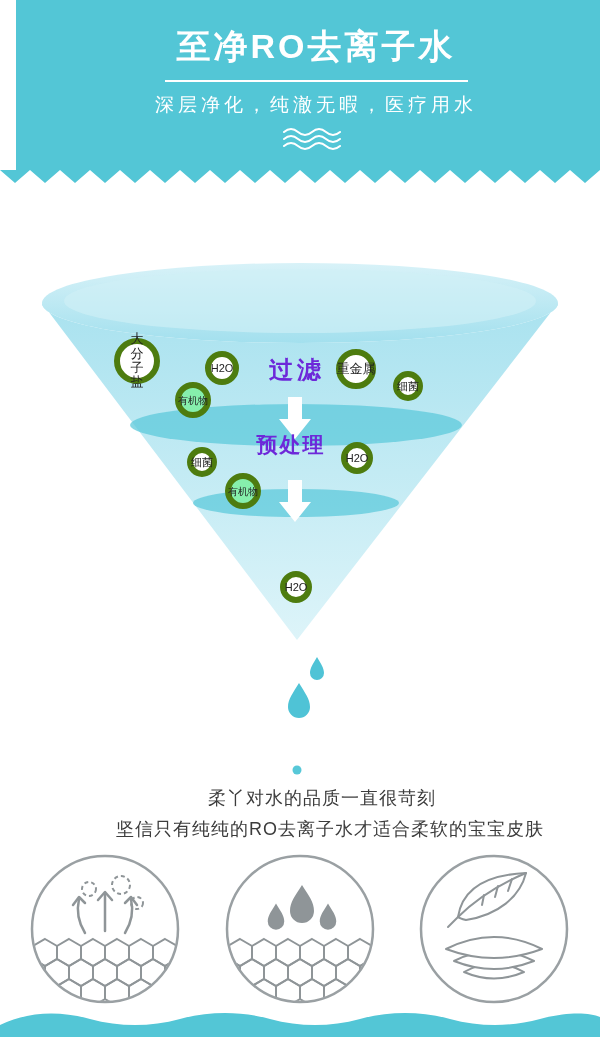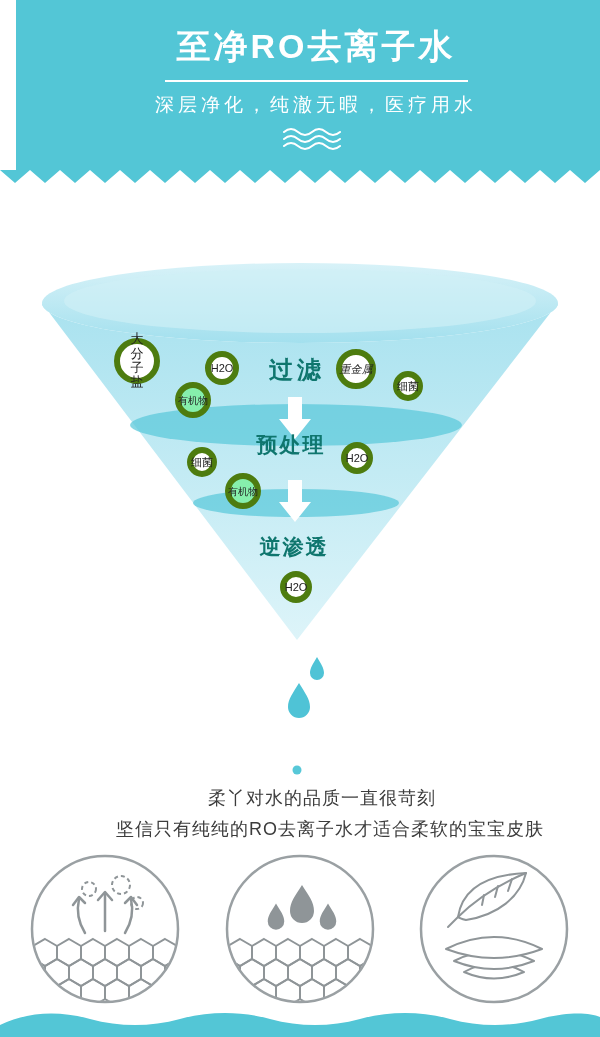--- a/index.html
+++ b/index.html
@@ -31,21 +31,21 @@
   .funnel-svg { position:absolute; top:0; left:0; }
   .bubble {
     position:absolute; background:#fff; border:6px solid #4d7c0f;
     border-radius:50%; display:flex; align-items:center; justify-content:center;
     text-align:center; color:#222; line-height:1.1; white-space:normal;
   }
   .bubble.nowrap { white-space:nowrap; }
   .bubble.tint { background:#86efac; }
   .stage-label {
     position:absolute; width:140px; text-align:center;
-    color:#0f766e; font-weight:700;
+    color:#6d28d9; font-weight:700;
   }
   
   .caption { position:absolute; width:100%; text-align:center; color:#3c3c3c; font-size:18px; letter-spacing:1px;padding-left:44px; }
   
   .feature { position:absolute; width:152px; height:152px; }
   
   .wave-bottom { position:absolute; left:0; bottom:0; display:block; }
 </style>
 </head>
 <body>
@@ -97,25 +97,24 @@
         <path d="M0,-11 C4,-4 7,0 7,5 A7,7 0 1 1 -7,5 C-7,0 -4,-4 0,-11 Z" fill="#4fc3d6"></path>
       </g>
       <g transform="translate(299,516)">
         <path d="M0,-18 C6,-8 11,-2 11,6 A11,11 0 1 1 -11,6 C-11,-2 -6,-8 0,-18 Z" fill="#4fc3d6"></path>
       </g>
       <circle cx="297" cy="585" r="4.5" fill="#57c8d8"></circle>
     </svg>
 
     <div class="stage-label" style="left:227px; top:169px; font-size:24px; letter-spacing:4px;">过滤</div>
     <div class="stage-label" style="left:221px; top:246px; font-size:21px; letter-spacing:2px;">预处理</div>
-    <div class="stage-label" style="left:224px; top:348px; font-size:21px; letter-spacing:2px;">逆渗透</div>
 
     <div class="bubble" style="left:114px; top:153px; width:46px; height:46px; font-size:13px; padding:0 5px;">大分子盐</div>
     <div class="bubble nowrap" style="left:205px; top:166px; width:34px; height:34px; font-size:11px;">H2O</div>
-    <div class="bubble nowrap" style="left:336px; top:164px; width:40px; height:40px; font-size:11px;font-style:italic;">重金属</div>
+    <div class="bubble nowrap" style="left:336px; top:164px; width:40px; height:40px; font-size:13px;">重金属</div>
     <div class="bubble nowrap" style="left:393px; top:186px; width:30px; height:30px; font-size:11px;">细菌</div>
     <div class="bubble nowrap tint" style="left:175px; top:197px; width:36px; height:36px; font-size:10px;">有机物</div>
 
     <div class="bubble nowrap" style="left:187px; top:262px; width:30px; height:30px; font-size:11px;">细菌</div>
     <div class="bubble nowrap" style="left:341px; top:257px; width:32px; height:32px; font-size:11px;">H2O</div>
     <div class="bubble nowrap tint" style="left:225px; top:288px; width:36px; height:36px; font-size:10px;">有机物</div>
 
     <div class="bubble nowrap" style="left:280px; top:386px; width:32px; height:32px; font-size:11px;">H2O</div>
   </section>
 

